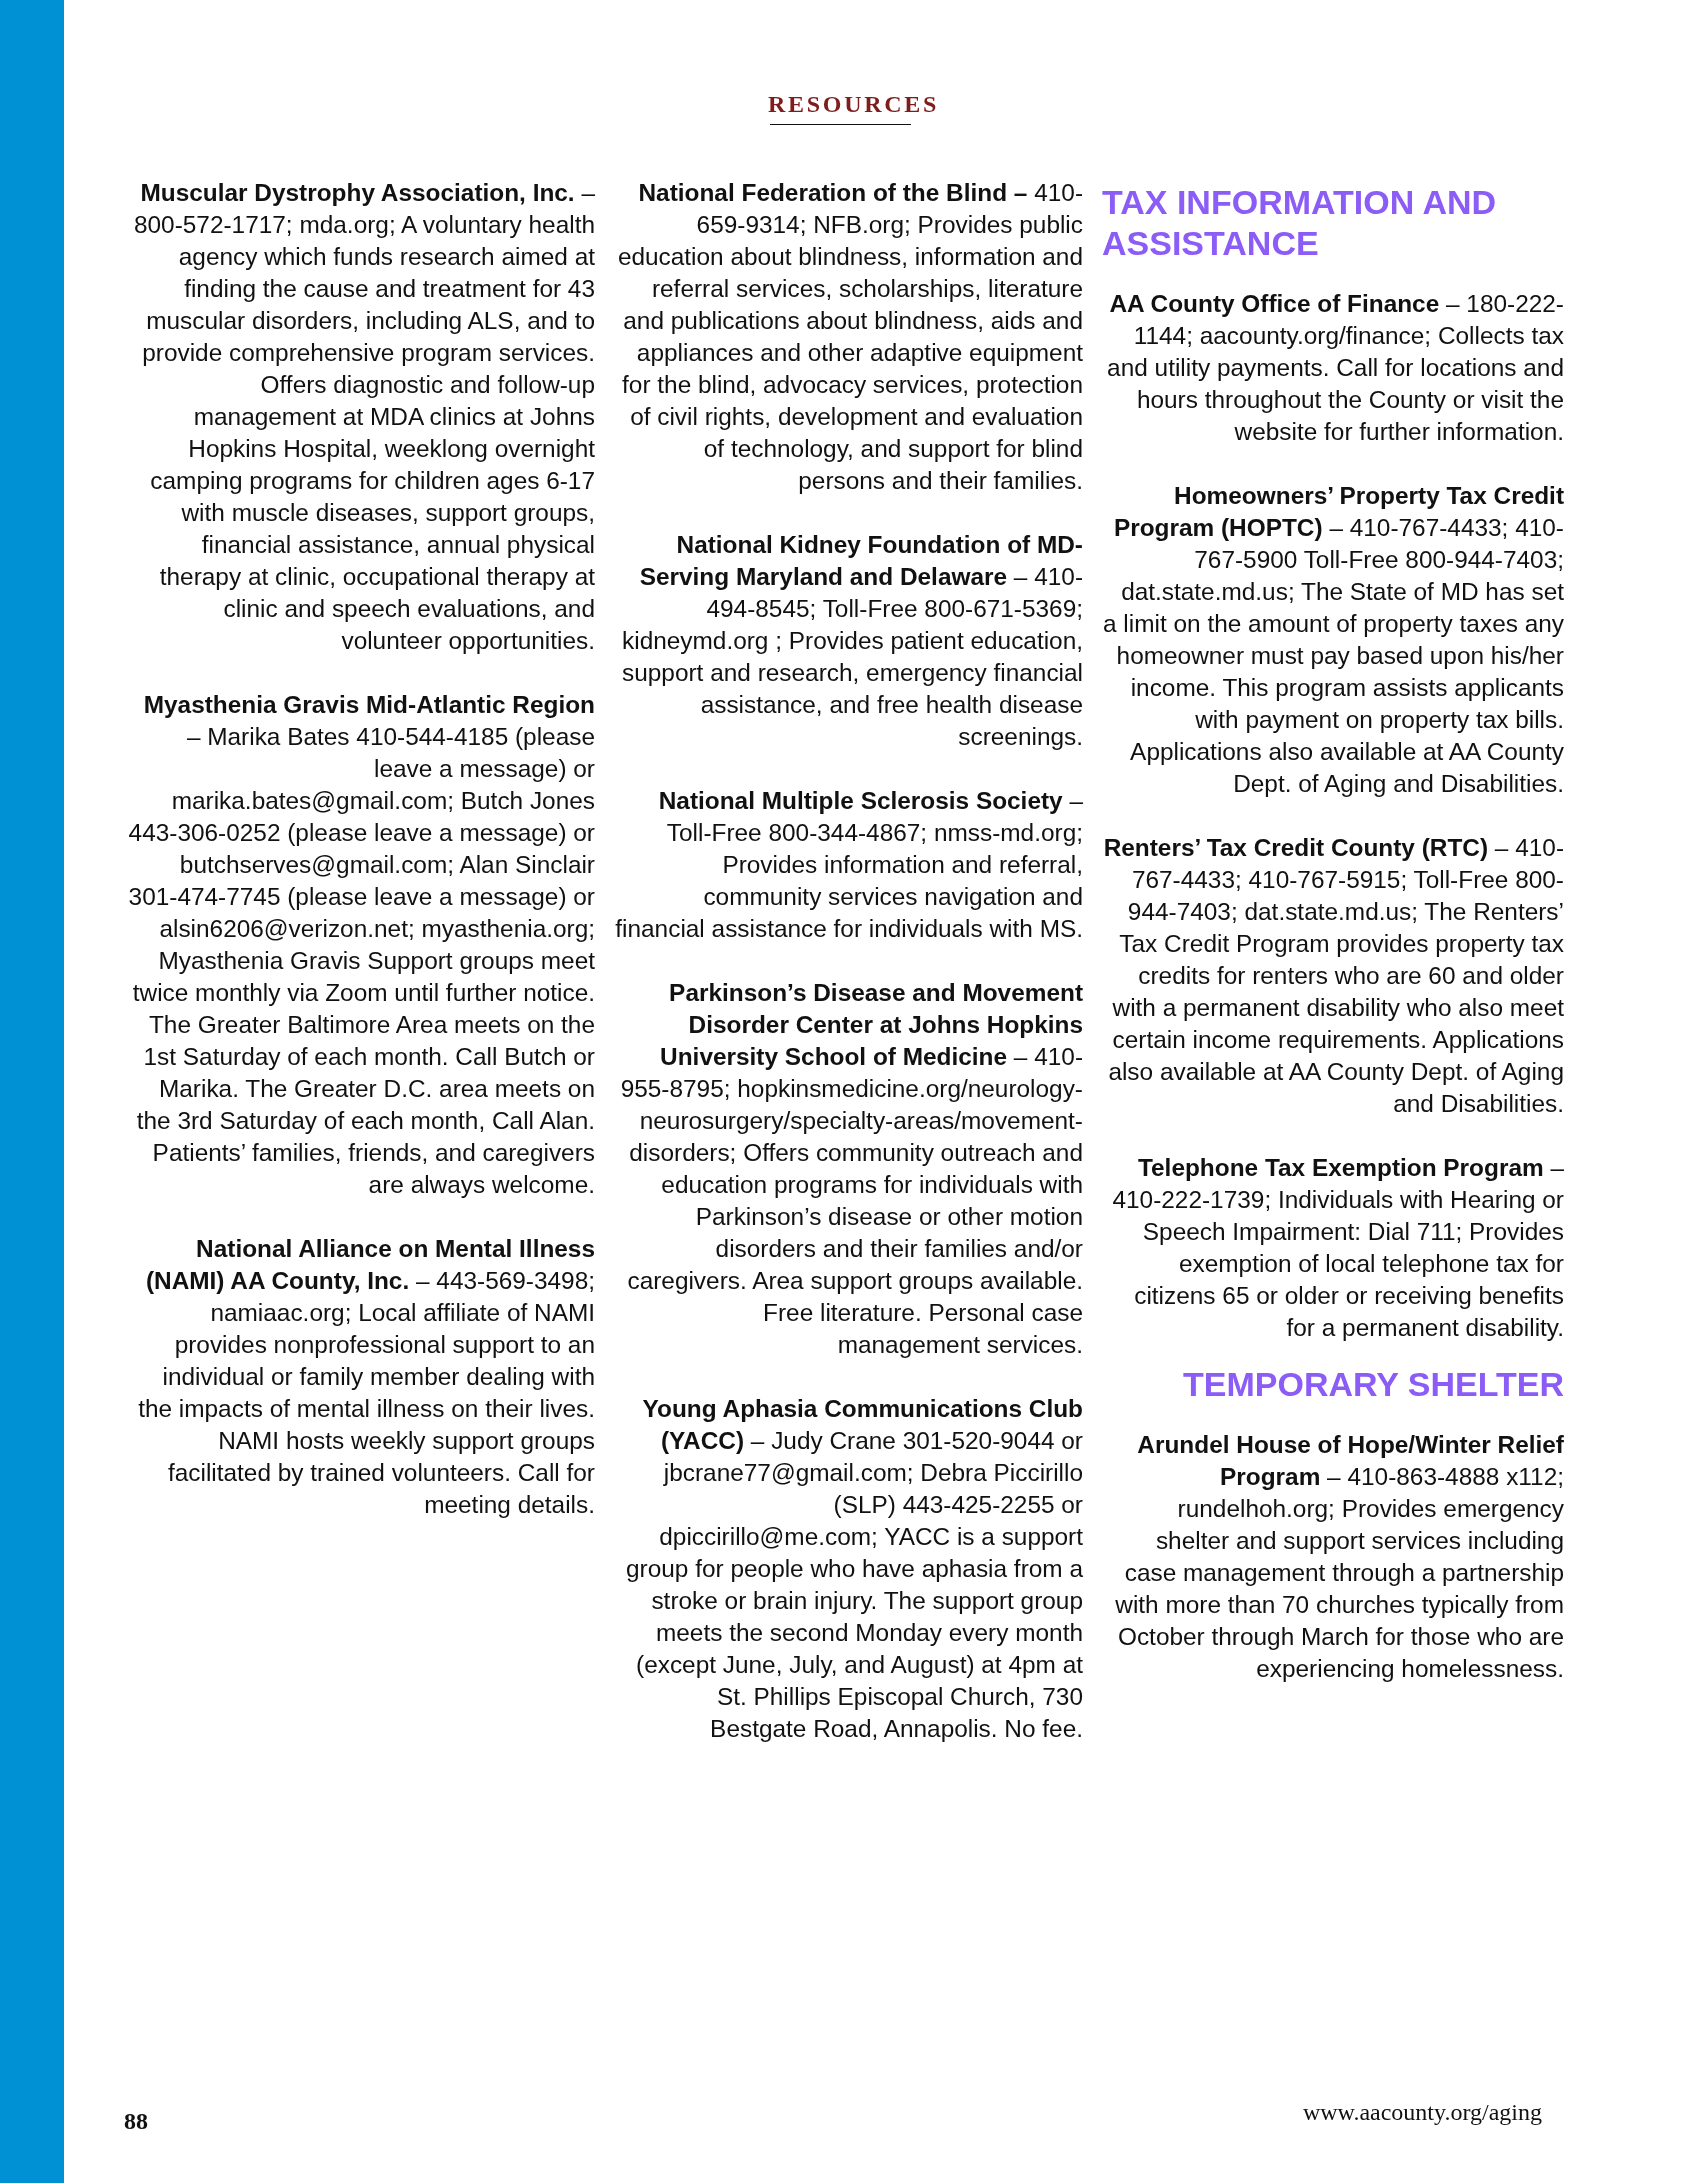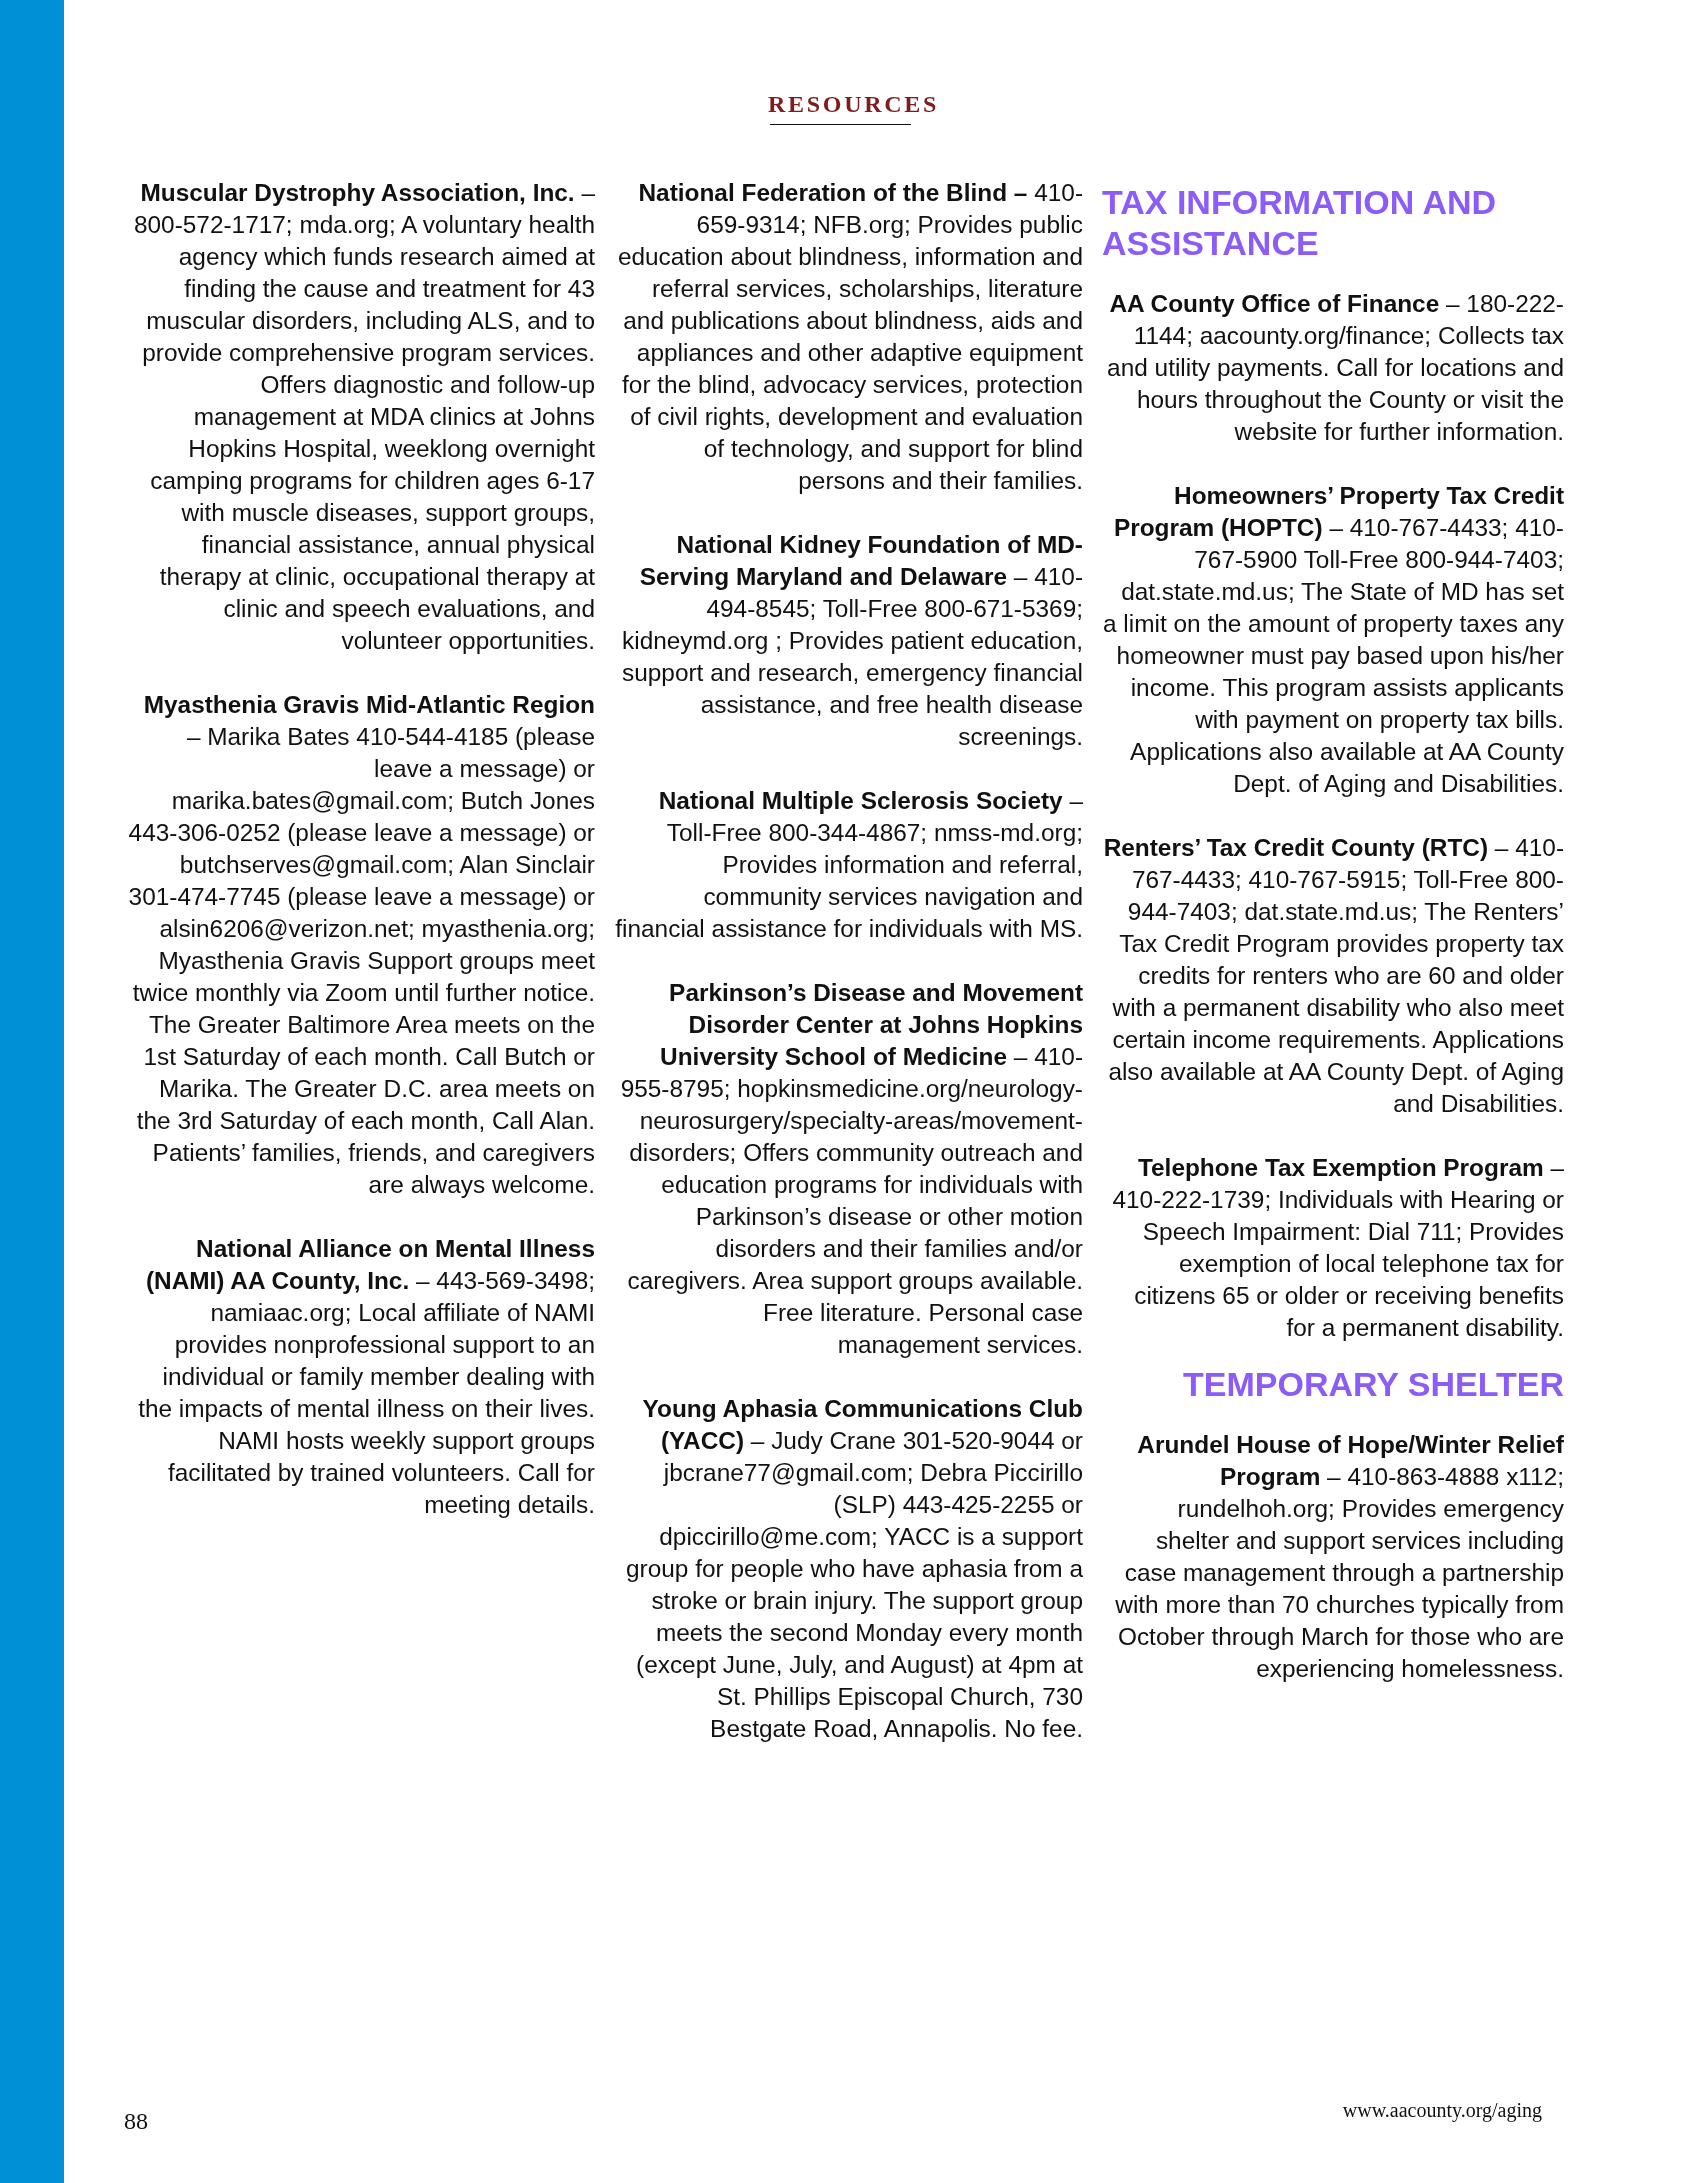--- a/index.html
+++ b/index.html
@@ -33,26 +33,26 @@
     .entry .name { font-weight: bold; }
     .section-heading {
       color: #8b5cf6; font-weight: bold; font-size: 34px; line-height: 41px;
       margin: 0 0 24px 0; text-transform: uppercase;
     }
     .col3 .section-heading.first { margin-top: 5.4px; }
     .col3 .section-heading.second { margin-top: 20px; margin-bottom: 24px; text-align: right; }
     .folio {
       position: absolute; left: 124px; top: 2108px;
       font-family: "Liberation Serif", "DejaVu Serif", serif;
-      font-size: 24px; font-weight: normal; color: #111; text-align: right;
+      font-size: 24px; font-weight: bold; color: #111; text-align: right;
     }
     .footer-url {
       position: absolute; right: 139px; top: 2099px;
       font-family: "Liberation Serif", "DejaVu Serif", serif;
-      font-size: 20px; color: #111;
+      font-size: 24px; color: #111;
     }
   </style>
 </head>
 <body>
 
 <div class="side-bar"></div>
 
 <div class="running-head">RESOURCES</div>
 <div class="running-rule"></div>
 

